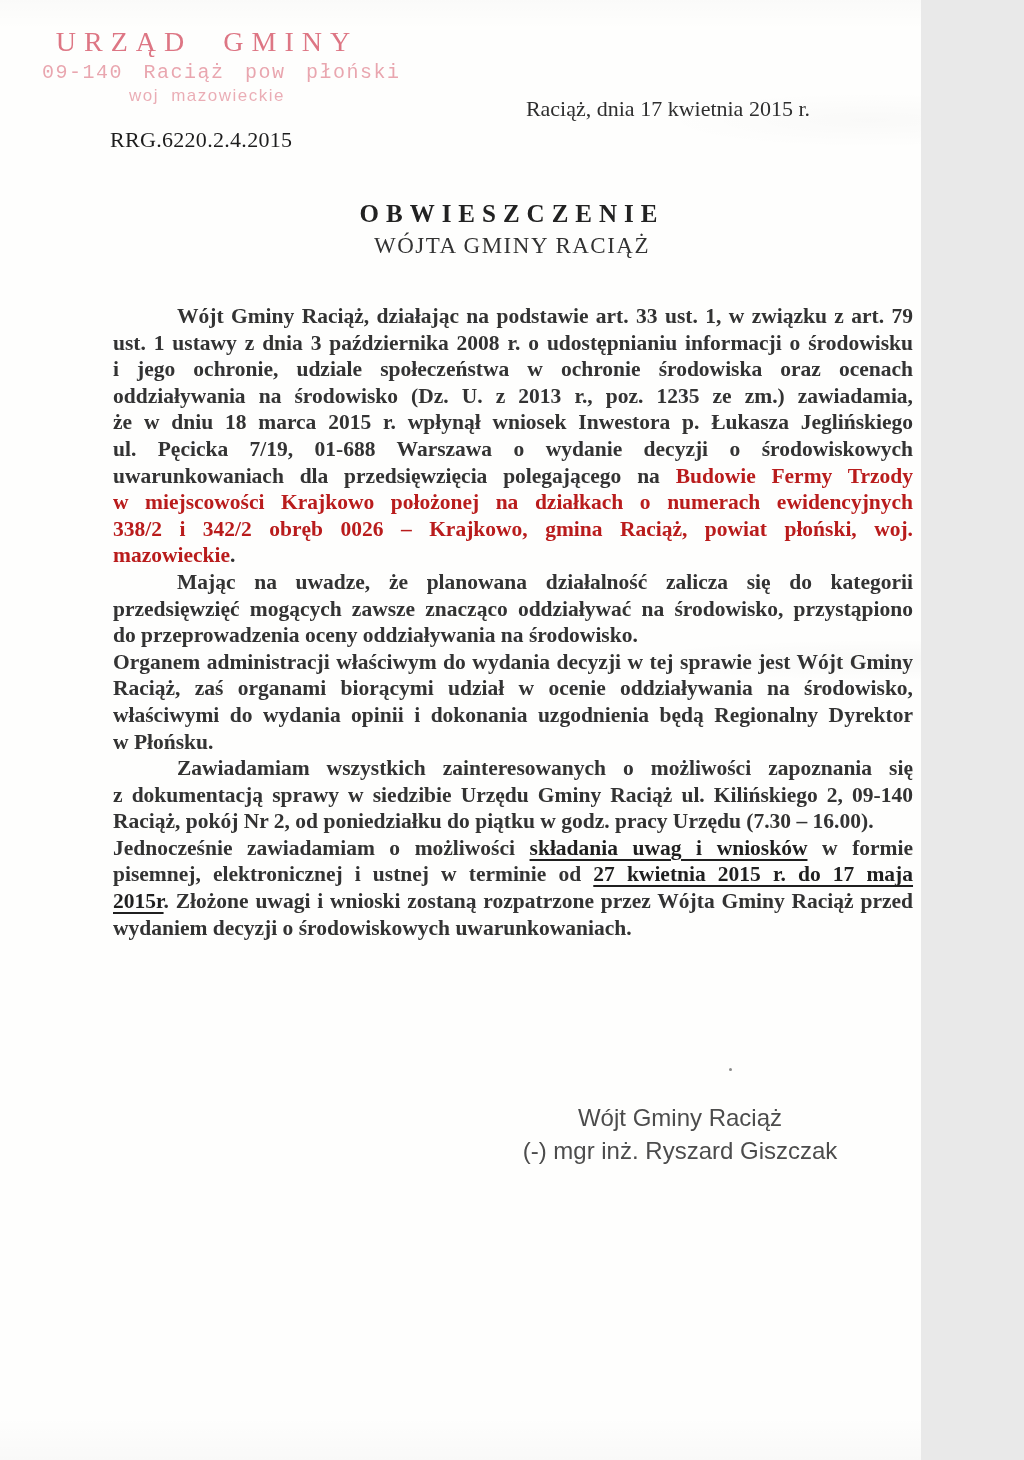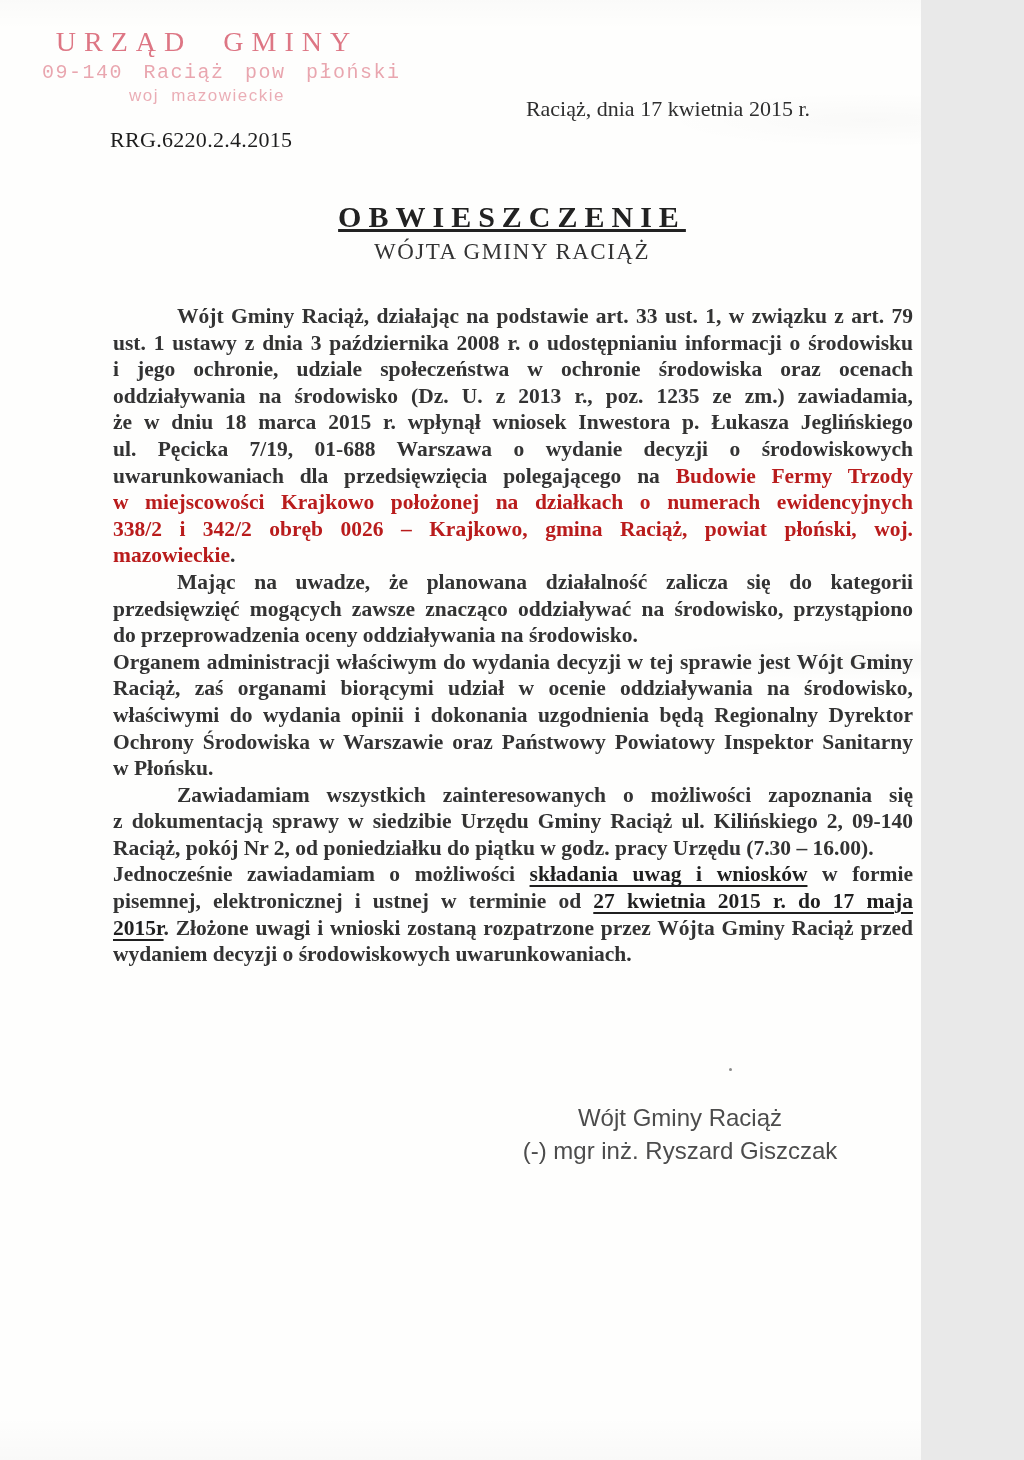--- a/index.html
+++ b/index.html
@@ -59,21 +59,21 @@
     position: absolute; right: 111px; top: 96px;
     font-size: 22px; color: #2e2e2e;
   }
 
   
   .title-block {
     position: absolute; left: 0; top: 200px;
     width: 1024px; text-align: center; color: #222;
   }
   .title-main {
-    font-size: 30px; font-weight: bold; letter-spacing: 7px; text-decoration: underline;
+    font-size: 25px; font-weight: bold; letter-spacing: 7px;
   }
   .title-sub {
     margin-top: 5px;
     font-size: 23px; letter-spacing: 1.5px; color: #333;
   }
 
   
   .doc-body {
     position: absolute; left: 113px; top: 303px;
     width: 800px;
@@ -143,21 +143,20 @@
       <div class="line justify"><span class="seg normal">uwarunkowaniach dla przedsięwzięcia polegającego na </span><span class="seg bold">Budowie Fermy Trzody</span></div>
       <div class="line justify"><span class="seg bold">w miejscowości Krajkowo położonej na działkach o numerach ewidencyjnych</span></div>
       <div class="line justify"><span class="seg bold">338/2 i 342/2 obręb 0026 – Krajkowo, gmina Raciąż, powiat płoński, woj.</span></div>
       <div class="line"><span class="seg bold">mazowieckie</span><span class="seg normal">.</span></div>
       <div class="line justify indent"><span class="seg normal">Mając na uwadze, że planowana działalność zalicza się do kategorii</span></div>
       <div class="line justify"><span class="seg normal">przedsięwzięć mogących zawsze znacząco oddziaływać na środowisko, przystąpiono</span></div>
       <div class="line"><span class="seg normal">do przeprowadzenia oceny oddziaływania na środowisko.</span></div>
       <div class="line justify"><span class="seg normal">Organem administracji właściwym do wydania decyzji w tej sprawie jest Wójt Gminy</span></div>
       <div class="line justify"><span class="seg normal">Raciąż, zaś organami biorącymi udział w ocenie oddziaływania na środowisko,</span></div>
       <div class="line justify"><span class="seg normal">właściwymi do wydania opinii i dokonania uzgodnienia będą Regionalny Dyrektor</span></div>
-      <div class="line justify"><span class="seg normal">Ochrony Środowiska w Warszawie oraz Państwowy Powiatowy Inspektor Sanitarny</span></div>
       <div class="line"><span class="seg normal">w Płońsku.</span></div>
       <div class="line justify indent"><span class="seg normal">Zawiadamiam wszystkich zainteresowanych o możliwości zapoznania się</span></div>
       <div class="line justify"><span class="seg normal">z dokumentacją sprawy w siedzibie Urzędu Gminy Raciąż ul. Kilińskiego 2, 09-140</span></div>
       <div class="line"><span class="seg normal">Raciąż, pokój Nr 2, od poniedziałku do piątku w godz. pracy Urzędu (7.30 – 16.00).</span></div>
       <div class="line justify"><span class="seg normal">Jednocześnie zawiadamiam o możliwości </span><span class="seg bold-underline">składania uwag i wniosków</span><span class="seg normal"> w formie</span></div>
       <div class="line justify"><span class="seg normal">pisemnej, elektronicznej i ustnej w terminie od </span><span class="seg bold-underline">27 kwietnia 2015 r. do 17 maja</span></div>
       <div class="line justify"><span class="seg bold-underline">2015r</span><span class="seg normal">. Złożone uwagi i wnioski zostaną rozpatrzone przez Wójta Gminy Raciąż przed</span></div>
       <div class="line"><span class="seg normal">wydaniem decyzji o środowiskowych uwarunkowaniach.</span></div>
     </div>
 

